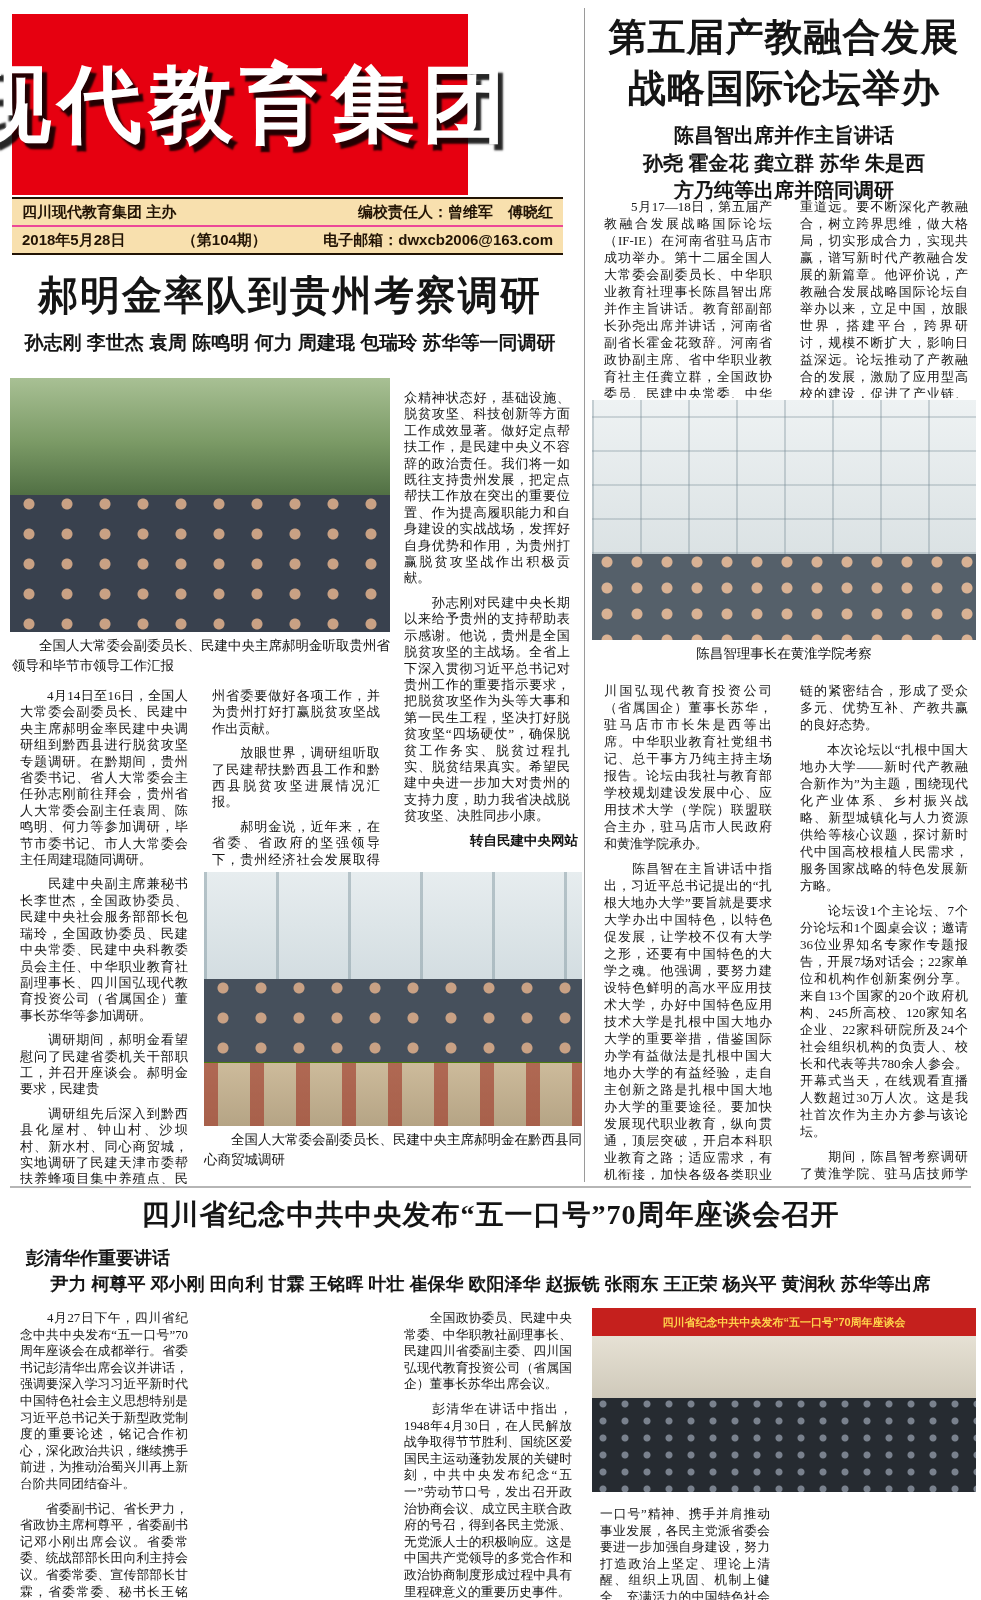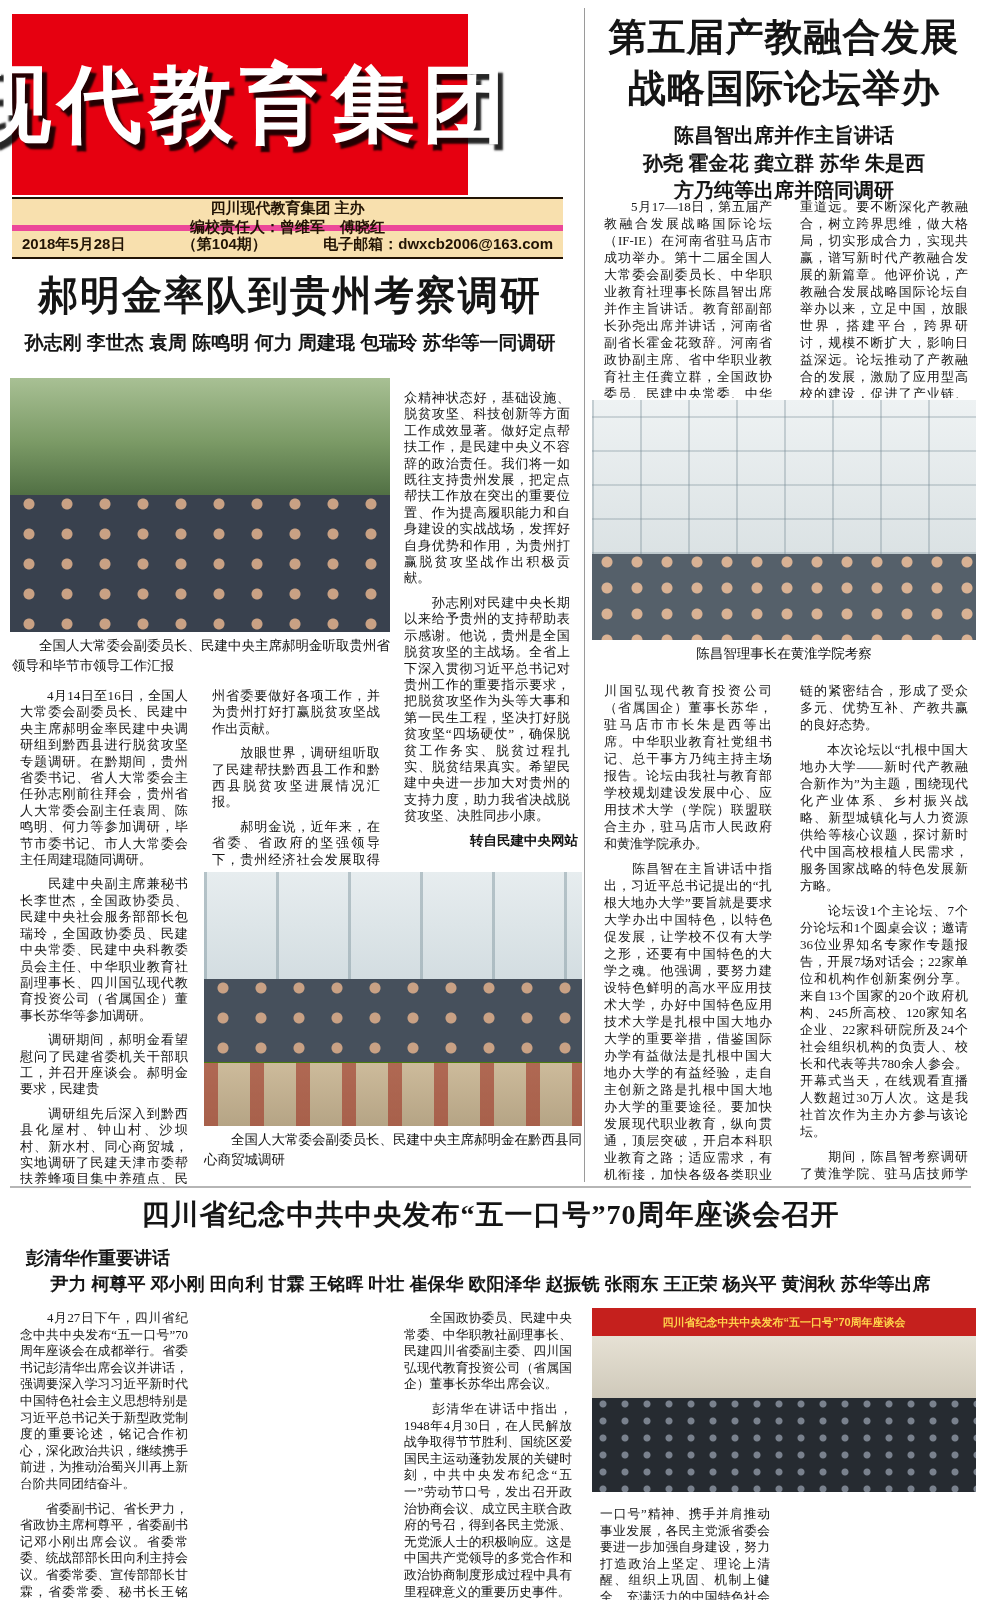--- a/index.html
+++ b/index.html
@@ -9,21 +9,21 @@
 
   
   .masthead{left:12px;top:14px;width:456px;height:181px;background:#e60010;
             display:flex;align-items:center;justify-content:center;}
   .masthead-title{font-family:"DejaVu Serif",serif;font-weight:bold;font-size:84px;color:#ffffff;
                   letter-spacing:7px;white-space:nowrap;text-shadow:5px 6px 2px rgba(0,0,0,.85);}
   .infobar{left:12px;top:197px;width:551px;background:#f8e0ae;border-top:2px solid #221405;
            border-bottom:2px solid #221405;font-family:"Liberation Sans","DejaVu Sans",sans-serif;
            font-weight:bold;font-size:15px;color:#221405;}
   .inforow{height:26px;display:flex;align-items:center;justify-content:space-between;padding:0 10px;}
-  .inforow.first{border-bottom:6px solid #ec4899;flex-direction:column;}
+  .inforow.first{border-bottom:2px solid #ec4899;}
 
   
   .l-head{left:12px;top:268px;width:556px;text-align:center;font-family:"Liberation Sans","DejaVu Sans",sans-serif;
           font-weight:bold;font-size:40px;letter-spacing:2px;white-space:nowrap;}
   .l-byline{left:6px;top:330px;width:568px;text-align:center;font-family:"Liberation Sans","DejaVu Sans",sans-serif;
             font-weight:bold;font-size:19px;white-space:nowrap;}
   .r-head{left:592px;top:12px;width:384px;text-align:center;font-family:"Liberation Sans","DejaVu Sans",sans-serif;
           font-weight:bold;font-size:38px;line-height:51px;letter-spacing:1px;}
   .r-deck{left:592px;width:384px;text-align:center;font-family:"Liberation Sans","DejaVu Sans",sans-serif;
           font-weight:bold;font-size:20px;white-space:nowrap;}

